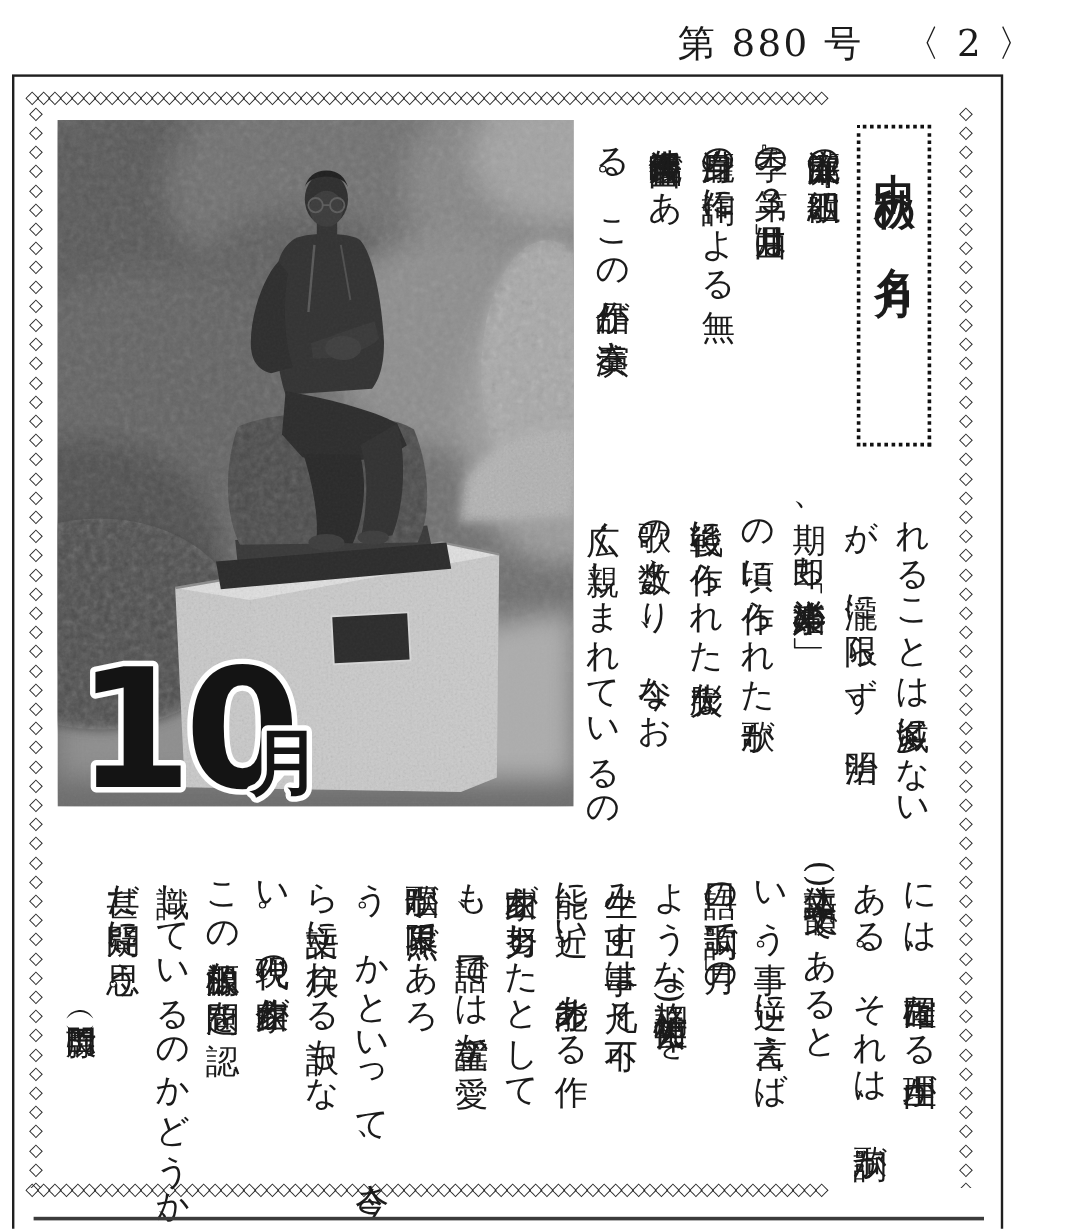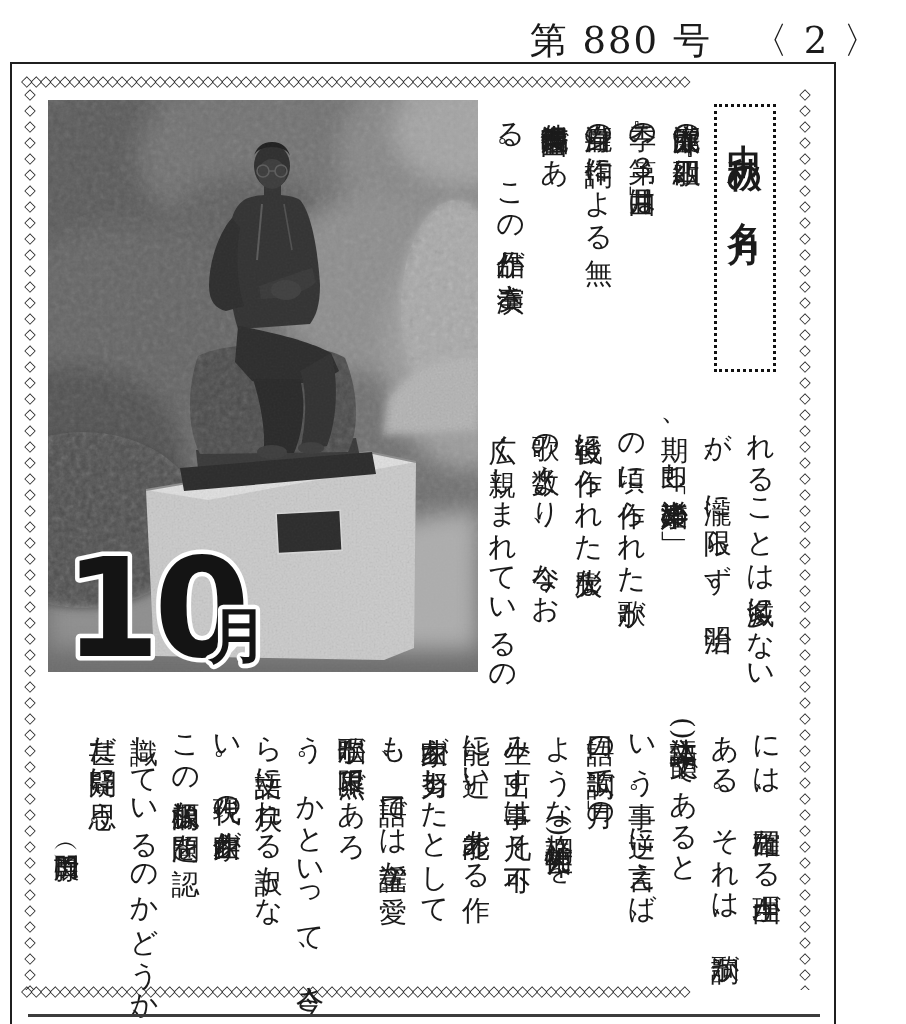--- a/index.html
+++ b/index.html
@@ -3,22 +3,22 @@
 <meta charset="utf-8">
 <style>
   html,body{margin:0;padding:0;}
   body{
     width:906px;height:1024px;position:relative;overflow:hidden;
     background:#ffffff;color:#1b1b1b;
     font-family:"DejaVu Serif","Liberation Serif",serif;
   }
   
   .page-header{
-    position:absolute;top:16px;right:24px;
-    font-size:37px;letter-spacing:2px;white-space:nowrap;
+    position:absolute;top:16px;right:42px;
+    font-size:31px;letter-spacing:2px;white-space:nowrap;
   }
   
   .article-box{
     position:absolute;left:10px;top:62px;width:822px;height:1100px;
     border:2.5px solid #1f1f1f;background:#ffffff;
   }
   
   .dia-frame{position:absolute;left:9px;top:11px;width:790px;height:925px;pointer-events:none;}
   .dia-run{
     position:absolute;color:#2a2a2a;

